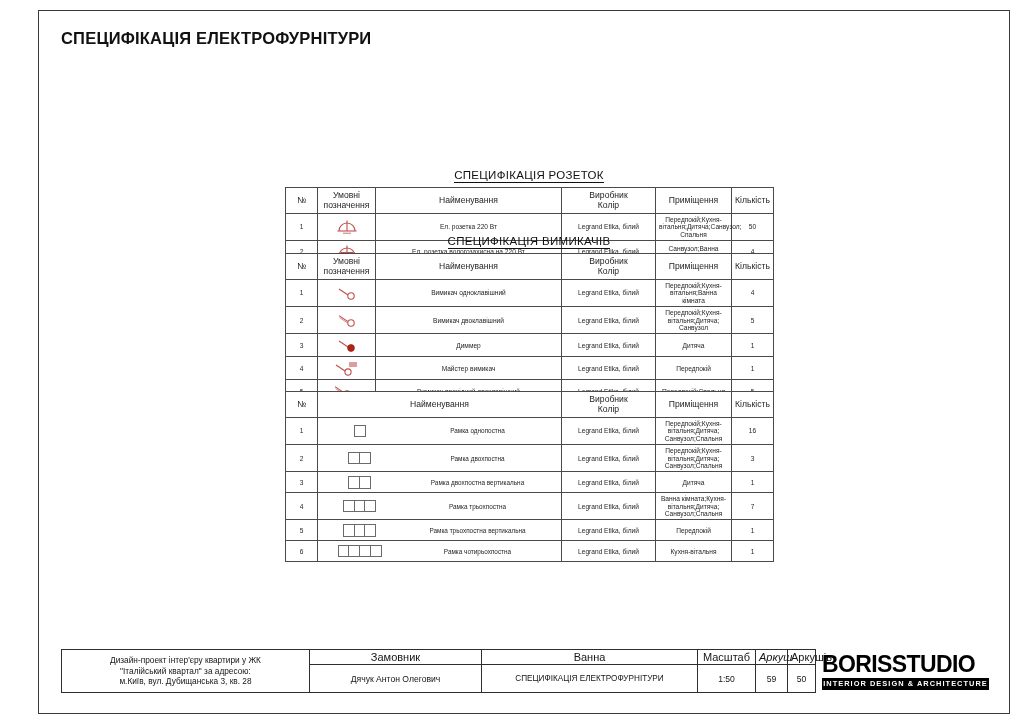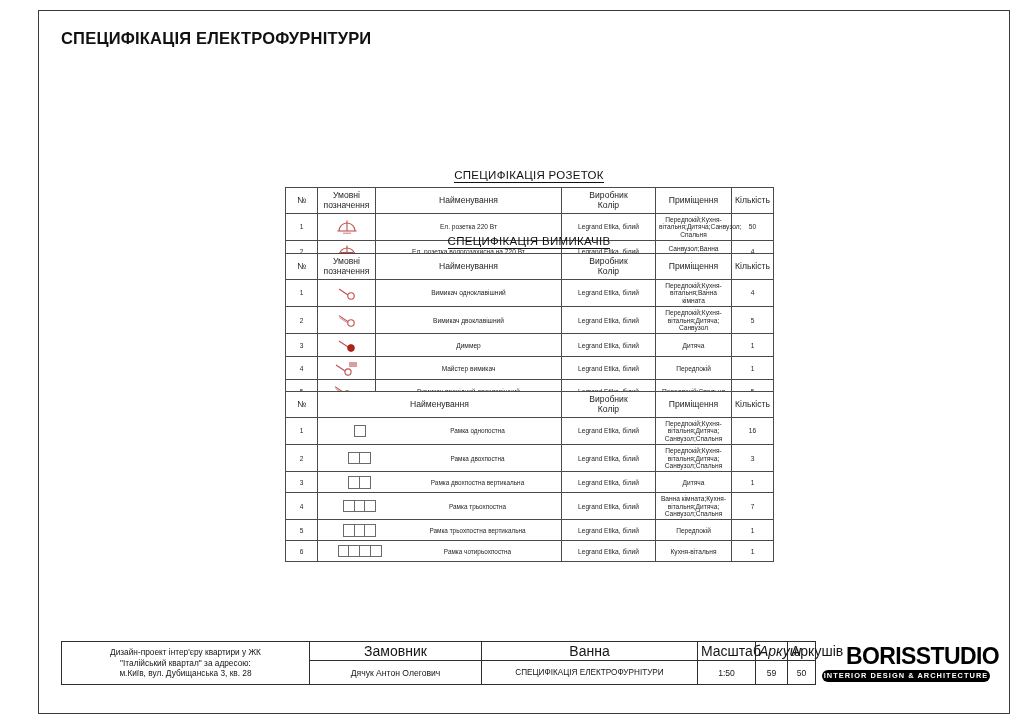--- a/index.html
+++ b/index.html
@@ -86,52 +86,52 @@
     margin-right:-1.4px;
   }
   .gang.tall { height:13px; }
   .name-cell { display:flex; align-items:center; }
   .name-cell .pic-slot { width:76px; display:flex; justify-content:center; }
   .name-cell .txt { flex:1; text-align:center; font-size:6.4px; }
 
   
   #titleblock {
     position:absolute;
-    left:22px; bottom:28px;
+    left:22px; bottom:20px;
     width:928px; height:44px;
     display:flex;
   }
   #titleblock .tb-tbl { border-collapse:collapse; height:100%; table-layout:fixed; }
   #titleblock .tb-tbl td, #titleblock .tb-tbl th {
     border:0.9px solid #2e2e2e;
     text-align:center; vertical-align:middle;
     font-weight:normal;
     color:#151515;
     padding:1px 3px;
   }
-  .tb-head { font-size:14px; height:13px; }
+  .tb-head { font-size:11px; height:13px; }
   .tb-val  { font-size:8.6px; }
   .tb-proj { font-size:8.3px; line-height:1.28; }
   .tb-stage { font-size:8.2px; }
 
   
   #logo {
     width:174px;
     display:flex; flex-direction:column; justify-content:center;
     padding-left:6px;
   }
   #logo .brand {
     font-size:23px; font-weight:bold; letter-spacing:-0.6px;
-    line-height:1; color:#000; white-space:nowrap;margin-left:24px;
+    line-height:1; color:#000; white-space:nowrap;
   }
   #logo .tagline {
     background:#000; color:#fff;
     font-size:7.4px; letter-spacing:1.05px;
     text-align:center; padding:1.5px 0 1.5px 0;
-    margin-top:2px; white-space:nowrap; font-weight:bold;border-radius:6px;
+    margin-top:2px; white-space:nowrap; font-weight:bold;
   }
 </style>
 </head>
 <body>
 
 <div id="sheet">
 
   <div id="doc-title">СПЕЦИФІКАЦІЯ ЕЛЕКТРОФУРНІТУРИ</div>
 
   <div class="section" style="left:246px; top:110px; width:488px;margin-top:48px;">

